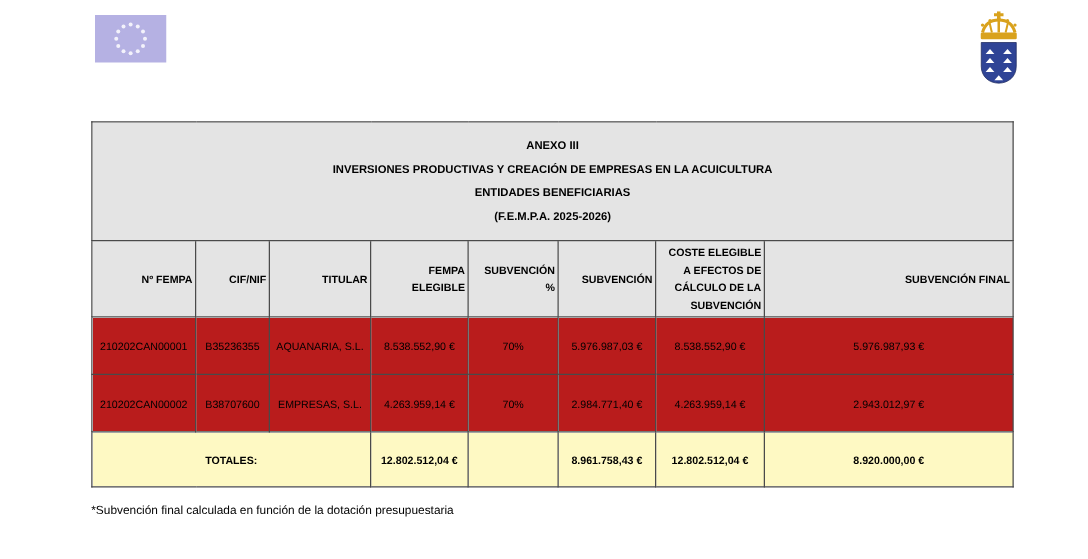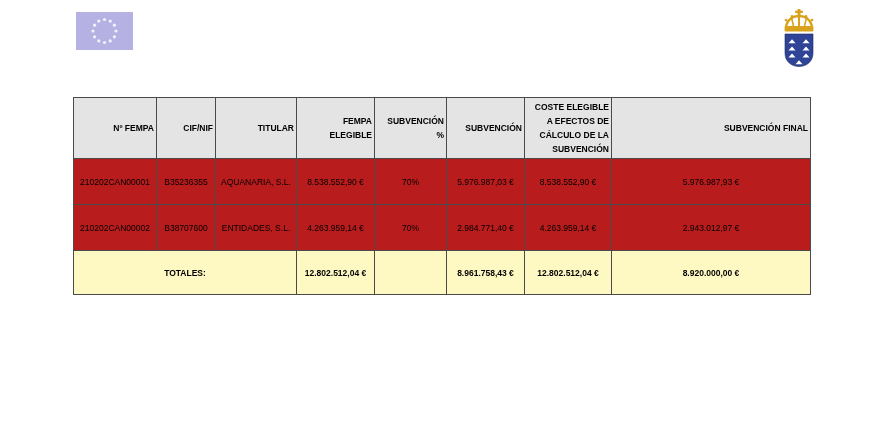--- a/index.html
+++ b/index.html
@@ -135,20 +135,28 @@
       <col style="width:83px">
         <col style="width:59px">
         <col style="width:81px">
       <col style="width:78px">
         <col style="width:72px">
         <col style="width:78px">
       <col style="width:87px">
         <col style="width:199px">
     </colgroup>
     <thead>
+      <tr>
+        <td colspan="8" class="title-cell">
+          <div>ANEXO III</div>
+          <div>INVERSIONES PRODUCTIVAS Y CREACIÓN DE EMPRESAS EN LA  ACUICULTURA</div>
+          <div>ENTIDADES BENEFICIARIAS</div>
+          <div>(F.E.M.P.A. 2025-2026)</div>
+        </td>
+      </tr>
       <tr class="col-headers">
         <th>Nº FEMPA</th>
         <th>CIF/NIF</th>
         <th>TITULAR</th>
         <th>FEMPA
 ELEGIBLE</th>
         <th>SUBVENCIÓN
 %</th>
         <th>SUBVENCIÓN</th>
         <th>COSTE ELEGIBLE
@@ -165,32 +173,33 @@
         <td class="titular">AQUANARIA, S.L.</td>
         <td>8.538.552,90 €</td>
         <td>70%</td>
         <td>5.976.987,03 €</td>
         <td>8.538.552,90 €</td>
         <td>5.976.987,93 €</td>
       </tr>
       <tr class="data-row">
         <td>210202CAN00002</td>
         <td>B38707600</td>
-        <td class="titular">ENTIDADES, S.L.</td>
+        <td class="titular">EMPRESAS, S.L.</td>
         <td>4.263.959,14 €</td>
         <td>70%</td>
         <td>2.984.771,40 €</td>
         <td>4.263.959,14 €</td>
         <td>2.943.012,97 €</td>
       </tr>
       <tr class="totals-row">
         <td colspan="3">TOTALES:</td>
         <td>12.802.512,04 €</td>
         <td></td>
         <td>8.961.758,43 €</td>
         <td>12.802.512,04 €</td>
         <td>8.920.000,00 €</td>
       </tr>
     </tbody>
   </table>
 
+  <div class="footnote">*Subvención final calculada en función de la dotación presupuestaria</div>
 
 </div>
 
 </body></html>

